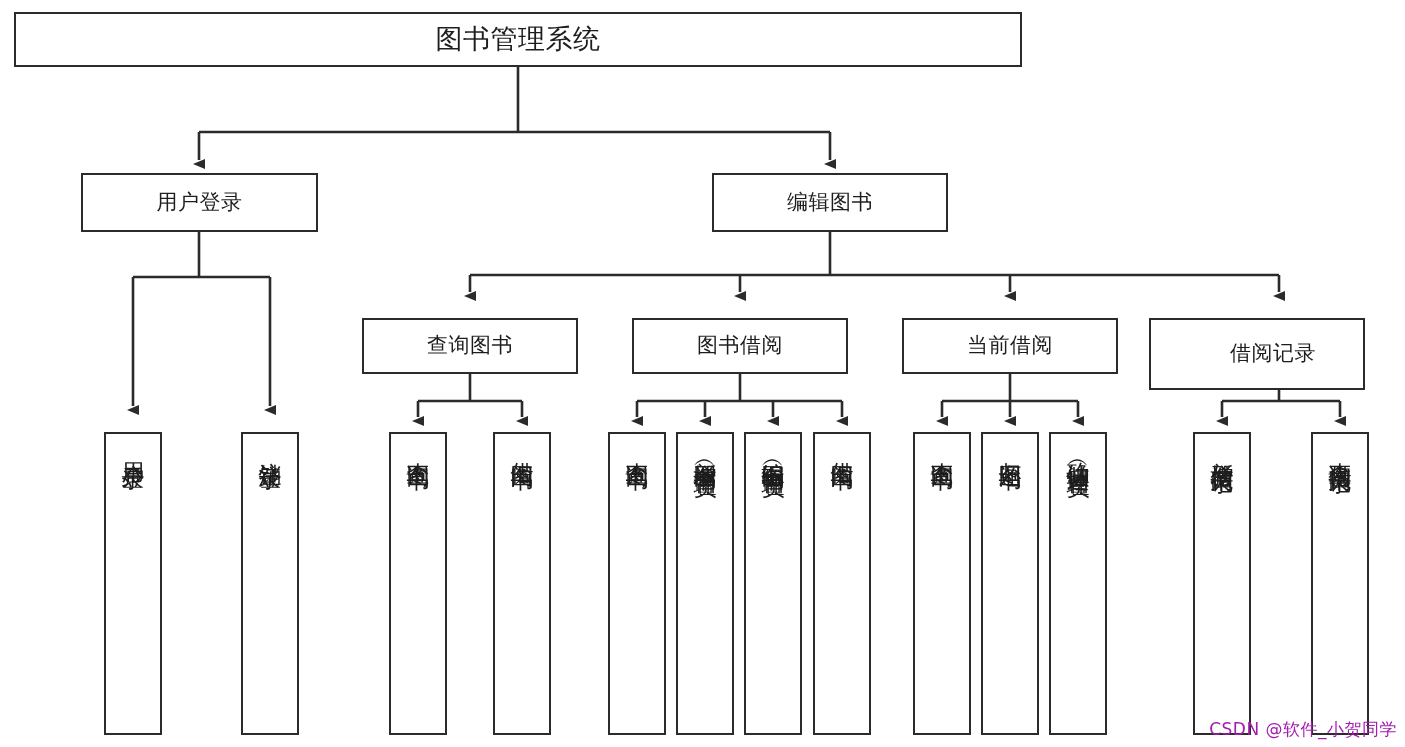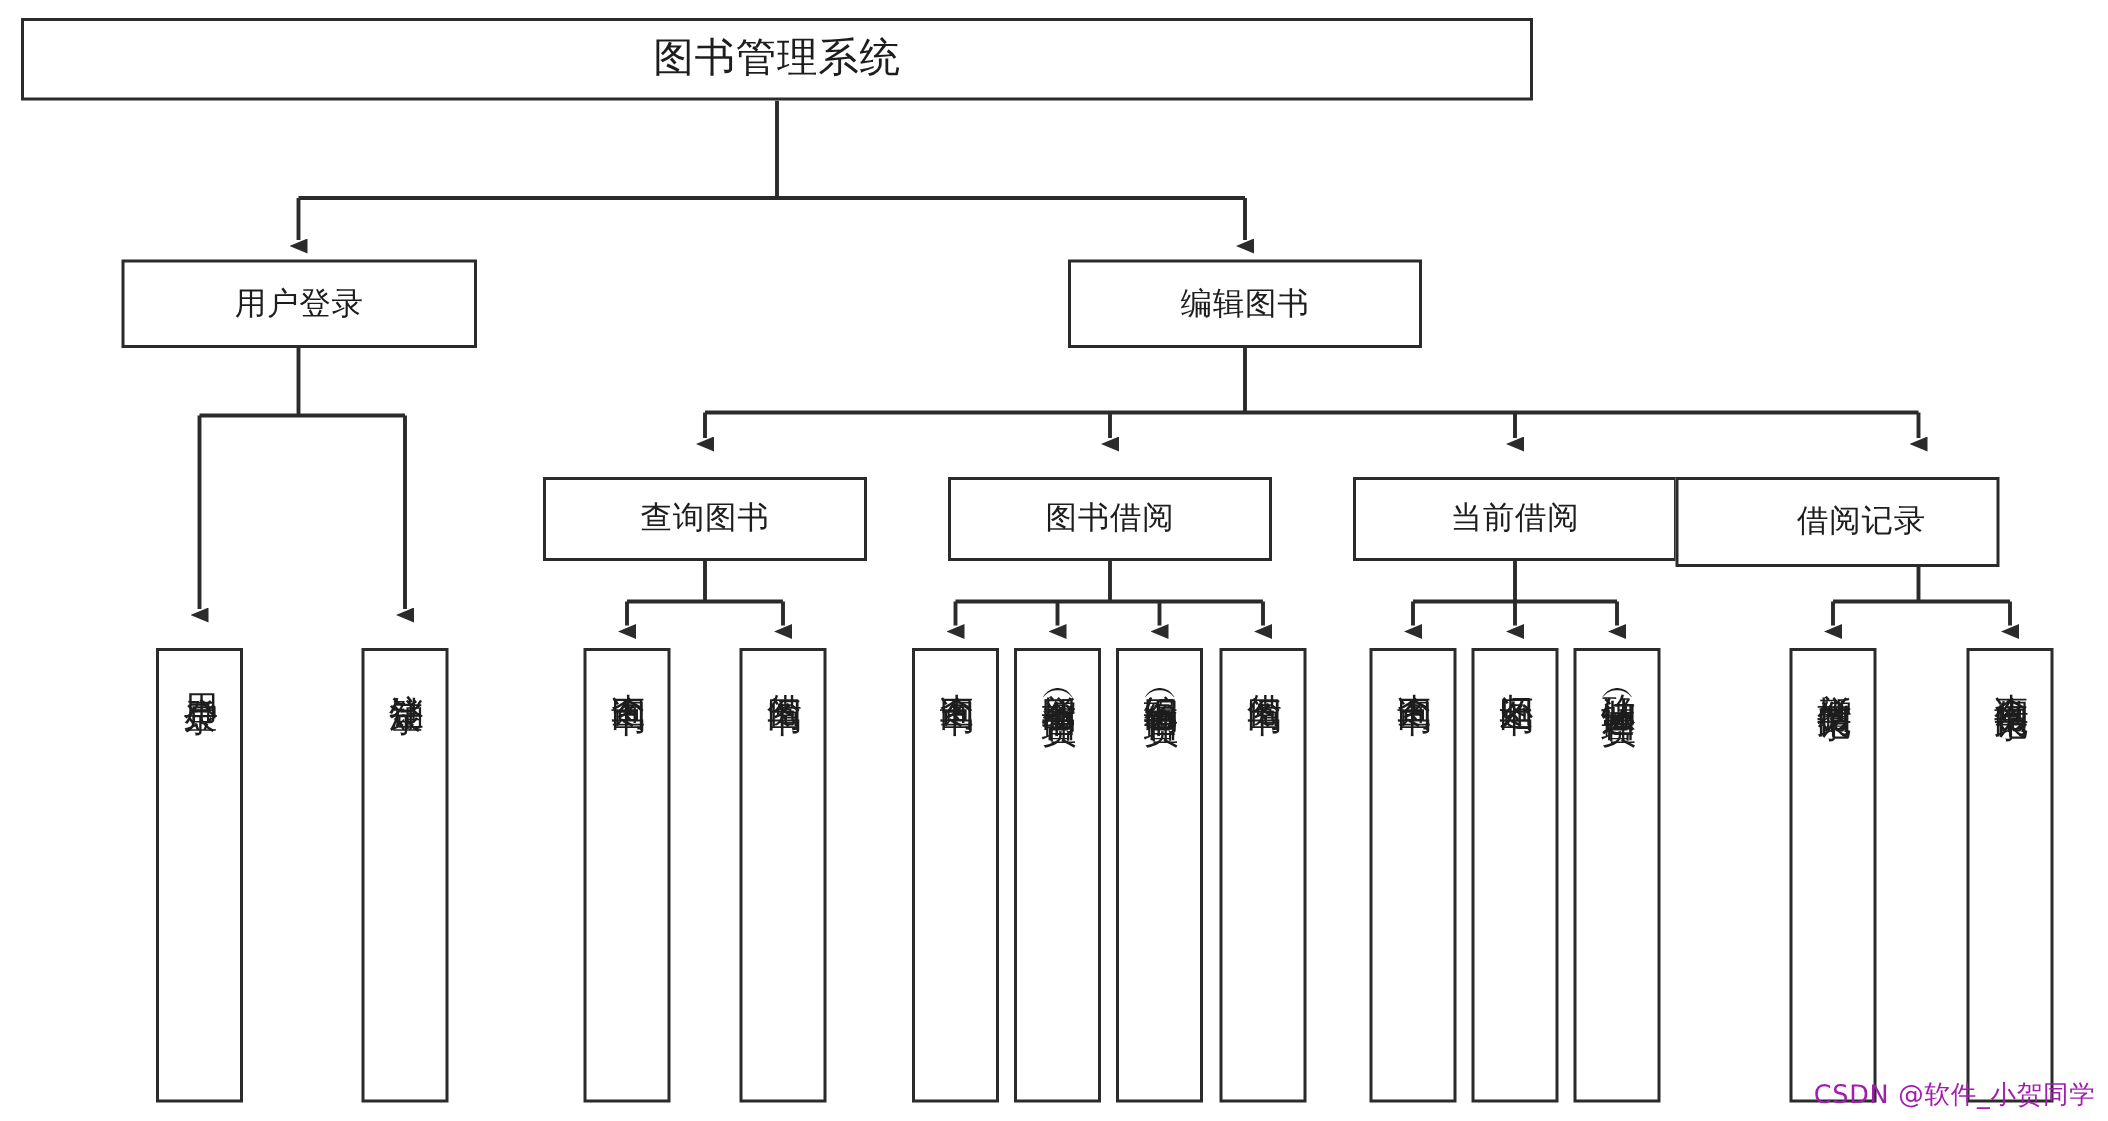--- a/index.html
+++ b/index.html
@@ -143,21 +143,21 @@
 
   <div class="node horiz" style="left:362px; top:318px; width:216px; height:56px;">
     <span class="label">查询图书</span>
   </div>
   <div class="node horiz" style="left:632px; top:318px; width:216px; height:56px;">
     <span class="label">图书借阅</span>
   </div>
   <div class="node horiz" style="left:902px; top:318px; width:216px; height:56px;">
     <span class="label">当前借阅</span>
   </div>
-  <div class="node horiz" style="left:1117px; top:318px; width:216px; height:60px;padding-left:32px;">
+  <div class="node horiz" style="left:1149px; top:318px; width:216px; height:72px;padding-left:32px;">
     <span class="label">借阅记录</span>
   </div>
 
   <div class="node vert" style="left:104px; top:432px; width:58px; height:303px;">
     <span class="label">用户登录</span>
   </div>
   <div class="node vert" style="left:241px; top:432px; width:58px; height:303px;">
     <span class="label">注销登录</span>
   </div>
 

